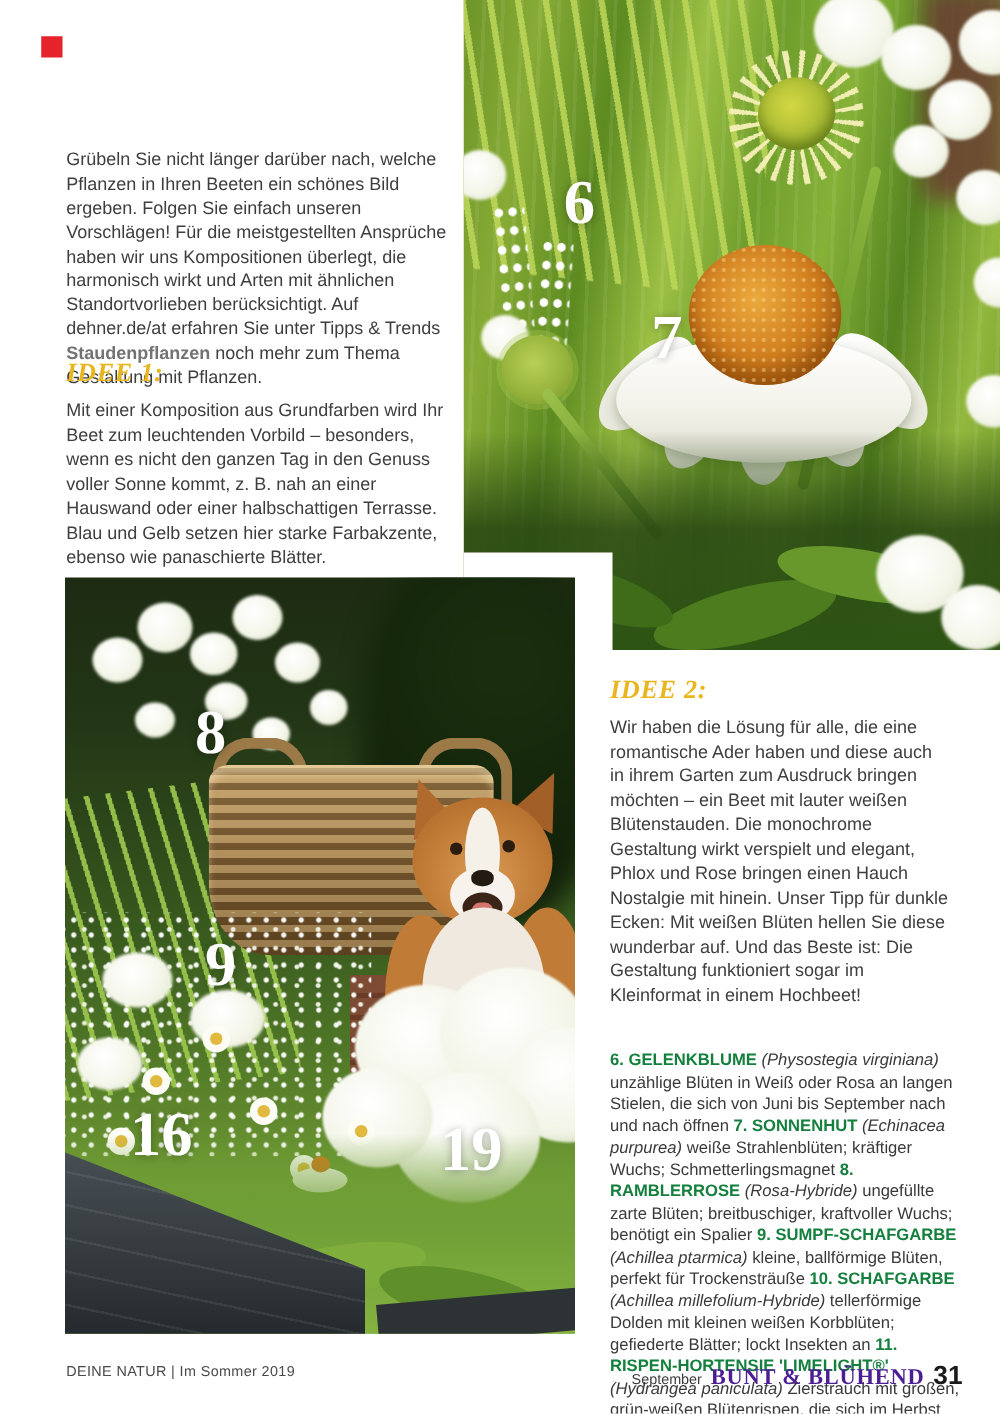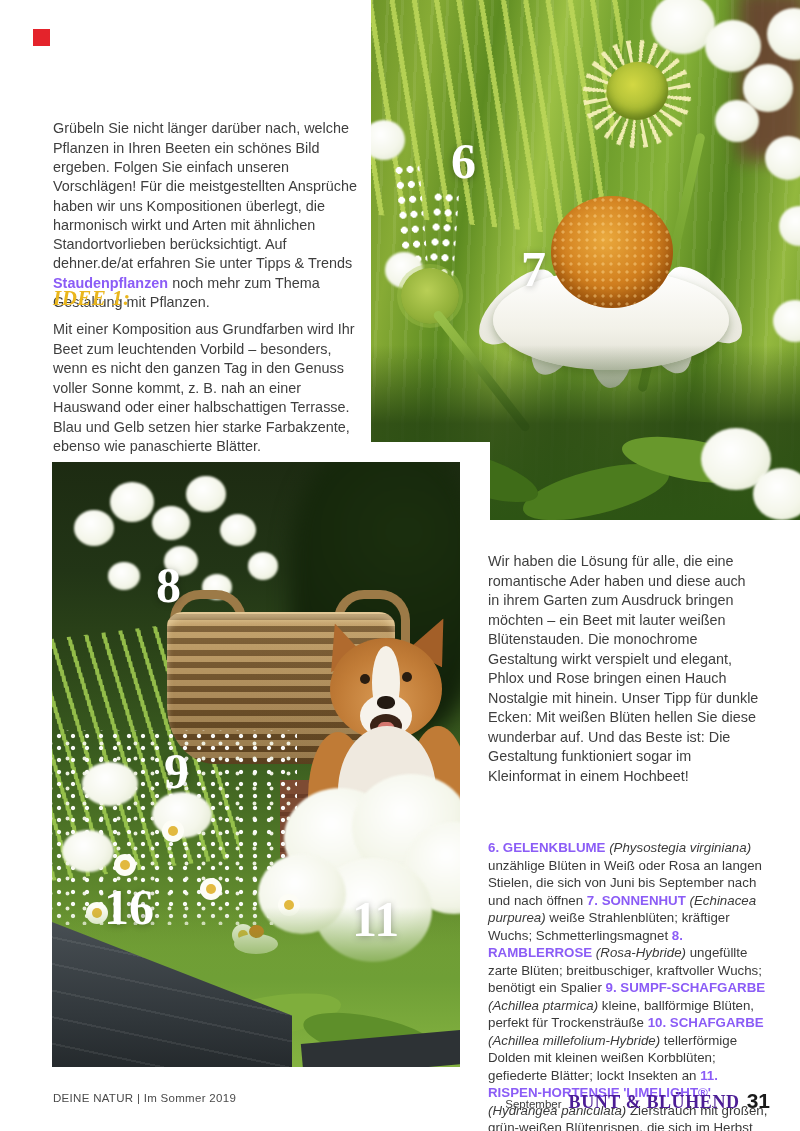--- a/index.html
+++ b/index.html
@@ -3,35 +3,35 @@
 <meta charset="utf-8">
 <style>
   html,body{margin:0;padding:0;background:#ffffff;}
   .page{position:relative;width:800px;height:1131px;background:#fff;overflow:hidden;
         font-family:"Liberation Sans",sans-serif;}
 
   
   .bodytext{position:absolute;color:#3e3e3e;font-size:14.4px;line-height:19.3px;
             font-family:"Liberation Sans",sans-serif;text-align:left;}
   .intro{left:53px;top:105px;width:305px;}
-  .intro b{color:#8b5cf6;}
+  .intro b{color:#737373;}
   .idea{position:absolute;}
   .idea .label{font-family:"Liberation Serif",serif;font-style:italic;font-weight:700;
                font-size:21px;letter-spacing:.5px;color:#eab61e;line-height:1;}
   .idea .title{font-family:"Liberation Serif",serif;font-weight:700;font-size:25px;
                letter-spacing:.3px;color:#141414;line-height:1.05;margin-top:3px;}
   #idea1{left:53px;top:288px;width:310px;}
   #idea1 .body{margin-top:11px;width:308px;}
   #idea2{left:488px;top:541px;width:274px;}
   #idea2 .body{margin-top:11px;width:272px;}
   .idea .body{color:#3e3e3e;font-size:14.4px;line-height:19.5px;}
 
   .plant-list{position:absolute;left:488px;top:826px;width:287px;color:#3a3a3a;
               font-size:13.3px;line-height:17.5px;}
-  .plant-list b{color:#8b5cf6;}
+  .plant-list b{color:#15803d;}
   .plant-list i{font-style:italic;}
 
   footer{position:absolute;left:0;top:1089px;width:800px;height:24px;}
   .foot-left{position:absolute;left:53px;top:3px;font-size:11.5px;color:#4a4a4a;letter-spacing:.3px;}
   .foot-right{position:absolute;right:30px;top:0;display:flex;align-items:baseline;gap:7px;}
   .foot-kicker{font-size:11.5px;color:#3c3c3c;}
   .foot-serif{font-family:"Liberation Serif",serif;font-weight:700;font-size:18px;
               letter-spacing:.6px;color:#4c1d95;}
   .foot-page{font-size:21px;font-weight:700;color:#1a1a1a;}
 
@@ -257,33 +257,34 @@
     <div class="pl-bottom"></div>
     <div class="leaf" style="left:140px;bottom:30px;width:150px;height:40px;background:#7fae3c;transform:rotate(-10deg);"></div>
     <div class="leaf" style="left:250px;bottom:8px;width:140px;height:42px;background:#5e8f2a;transform:rotate(12deg);"></div>
     <div class="leaf" style="left:60px;bottom:4px;width:130px;height:36px;background:#6aa031;transform:rotate(-18deg);"></div>
     <div class="planter"></div>
     <div class="planter2"></div>
 
     <div class="pnum" style="left:104px;top:98px;">8</div>
     <div class="pnum" style="left:112px;top:284px;">9</div>
     <div class="pnum" style="left:52px;top:420px;">16</div>
-    <div class="pnum" style="left:300px;top:432px;">11</div>
+    <div class="pnum" style="left:300px;top:432px;">19</div>
   </div>
 
   <div class="red-marker"></div>
 
   <p class="bodytext intro"><span>Grübeln Sie nicht länger darüber nach, welche Pflanzen in Ihren Beeten ein schönes Bild ergeben. Folgen Sie einfach unseren Vorschlägen! Für die meistgestellten Ansprüche haben wir uns Kompositionen überlegt, die harmonisch wirkt und Arten mit ähnlichen Standortvorlieben berücksichtigt. Auf dehner.de/at erfahren Sie unter Tipps &amp; Trends </span><b>Staudenpflanzen</b><span> noch mehr zum Thema Gestaltung mit Pflanzen.</span></p>
 
   <section class="idea" id="idea1">
     <div class="label">IDEE 1:</div>
     <div class="body bodytext" style="position:static;">Mit einer Komposition aus Grundfarben wird Ihr Beet zum leuchtenden Vorbild – besonders, wenn es nicht den ganzen Tag in den Genuss voller Sonne kommt, z. B.  nah an einer Hauswand oder einer halbschattigen Terrasse. Blau und Gelb setzen hier starke Farbakzente, ebenso wie panaschierte Blätter.</div>
   </section>
 
   <section class="idea" id="idea2">
+    <div class="label">IDEE 2:</div>
     <div class="body bodytext" style="position:static;">Wir haben die Lösung für alle, die eine romantische Ader haben und diese auch in ihrem Garten zum Ausdruck bringen möchten – ein Beet mit lauter weißen Blütenstauden. Die monochrome Gestaltung wirkt verspielt und elegant, Phlox und Rose bringen einen Hauch Nostalgie mit hinein. Unser Tipp für dunkle Ecken: Mit weißen Blüten hellen Sie diese wunderbar auf. Und das Beste ist: Die Gestaltung funktioniert sogar im Kleinformat in einem Hochbeet!</div>
   </section>
 
   <p class="plant-list"><b>6. GELENKBLUME </b><i>(Physostegia virginiana)</i><span> unzählige Blüten in Weiß oder Rosa an langen Stielen, die sich von Juni bis September nach und nach öffnen </span><b>7. SONNENHUT </b><i>(Echinacea purpurea)</i><span> weiße Strahlenblüten; kräftiger Wuchs; Schmetterlingsmagnet </span><b>8. RAMBLERROSE </b><i>(Rosa-Hybride)</i><span> ungefüllte zarte Blüten; breitbuschiger, kraftvoller Wuchs; benötigt ein Spalier </span><b>9. SUMPF-SCHAFGARBE </b><i>(Achillea ptarmica)</i><span> kleine, ballförmige Blüten, perfekt für Trockensträuße </span><b>10. SCHAFGARBE </b><i>(Achillea millefolium-Hybride)</i><span> tellerförmige Dolden mit kleinen weißen Korbblüten; gefiederte Blätter; lockt Insekten an </span><b>11. RISPEN-HORTENSIE 'LIMELIGHT®' </b><i>(Hydrangea paniculata)</i><span> Zierstrauch mit großen, grün-weißen Blütenrispen, die sich im Herbst tiefrosa färben </span></p>
 
   <footer>
     <div class="foot-left">DEINE NATUR | Im Sommer 2019</div>
     <div class="foot-right">
       <span class="foot-kicker">September</span>
       <span class="foot-serif">BUNT &amp; BLÜHEND</span>

